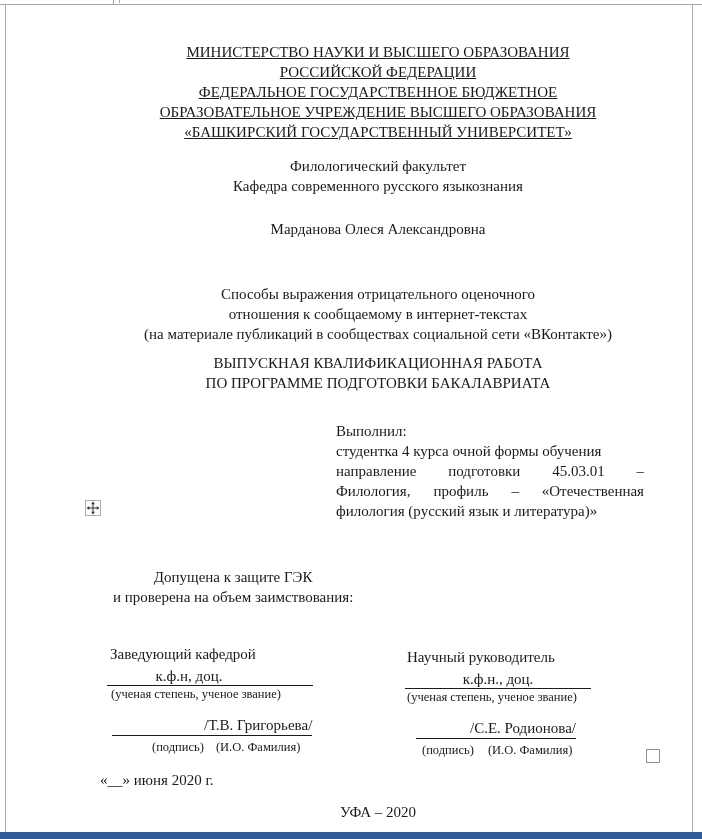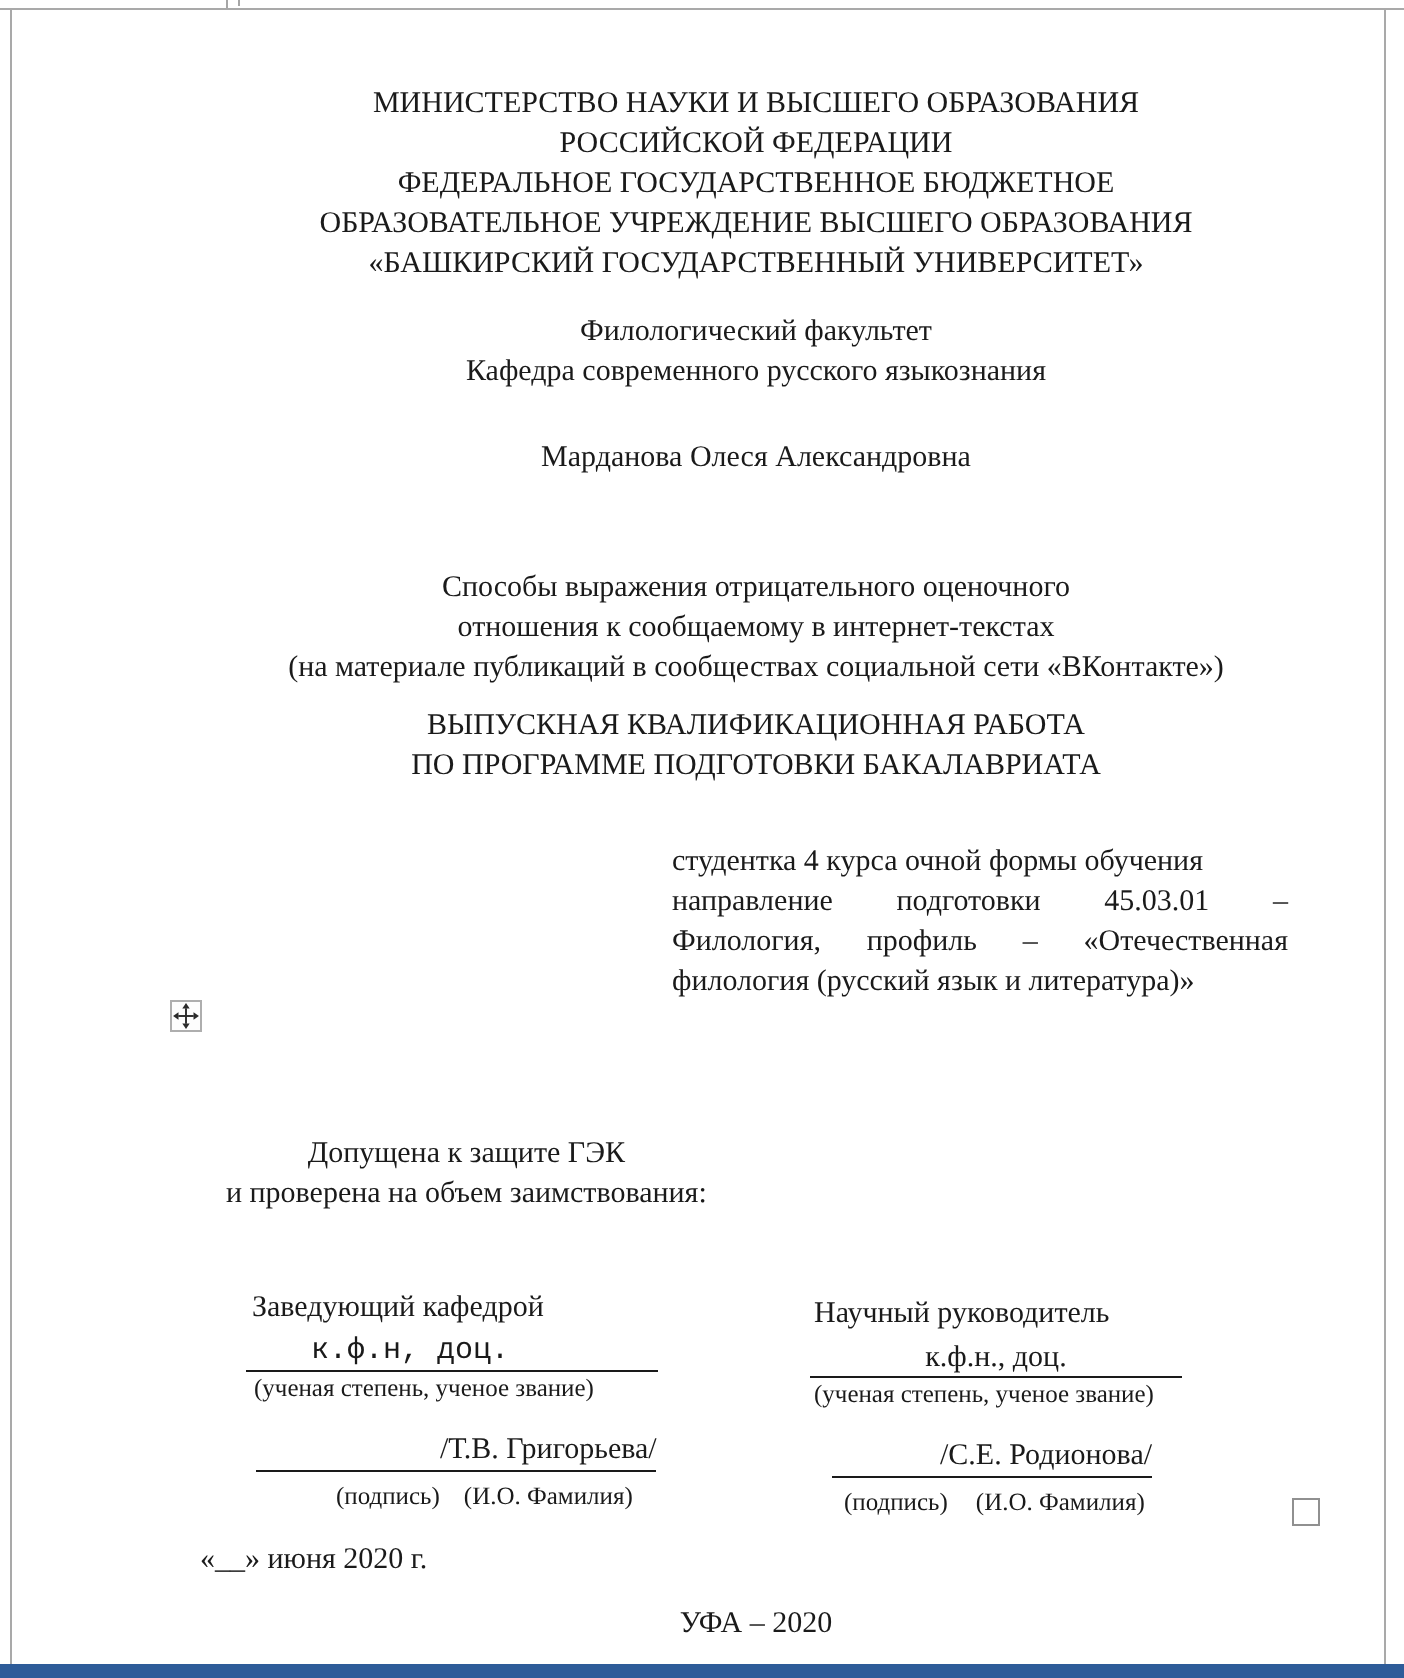--- a/index.html
+++ b/index.html
@@ -20,44 +20,44 @@
 
   
   .artifact{position:absolute;left:110px;top:0;width:20px;height:6px;}
   .artifact i{position:absolute;top:0;width:1px;background:#a6a6a6;display:block;}
   .artifact i.t1{left:3px;height:4px;}
   .artifact i.t2{left:9px;height:3px;}
 
   .txt{font-size:15px;line-height:20px;white-space:nowrap;}
   .center-block{position:absolute;left:54px;width:648px;text-align:center;}
 
-  .ministry{top:42px;}
+  .ministry{top:42px;text-decoration:underline;}
   .faculty-block{top:156px;}
   .author-block{top:219px;}
   .title-block{top:284px;}
   .worktype-block{top:353px;}
 
   .performer{position:absolute;left:336px;top:421px;width:308px;text-align:left;}
   .performer .jline{display:flex;justify-content:space-between;}
 
   .move-handle{position:absolute;left:85px;top:500px;width:16px;height:16px;background:#fdfdfd;
                border:1px solid #aeaeae;box-sizing:border-box;cursor:move;}
   .move-handle svg{display:block;width:14px;height:14px;margin:0;}
 
   .admission{position:absolute;left:113px;top:567px;text-align:center;}
 
   .signer{position:absolute;text-align:left;}
-  .signer-left{left:107px;top:644px;width:206px;margin-left:16px;}
+  .signer-left{left:107px;top:644px;width:206px;}
   .signer-right{left:405px;top:647px;width:186px;}
   .signer .role{font-size:15px;line-height:20px;white-space:nowrap;}
   .signer-left .role{padding-left:3px;}
   .signer-right .role{padding-left:2px;}
   .degree-row{font-size:15px;line-height:18px;margin-top:3px;border-bottom:1px solid #1a1a1a;
               text-align:center;white-space:nowrap;}
-  .signer-left .degree-row{padding-right:42px;font-family:Liberation Mono, monospace;}
+  .signer-left .degree-row{padding-right:42px;}
   .cap-row{font-size:12.5px;line-height:16px;white-space:nowrap;}
   .signer-left .cap-row{padding-left:4px;}
   .signer-right .cap-row{padding-left:2px;}
   .sigrow{display:inline-flex;align-items:flex-end;border-bottom:1px solid #1a1a1a;
           font-size:15px;line-height:19px;white-space:nowrap;margin-top:14px;}
   .signer-left .sigrow{margin-left:5px;text-align:right;}
   .signer-right .sigrow{margin-left:11px;}
   .sigrow .blank{display:inline-block;height:14px;}
   .signer-left .blank{width:92px;}
   .signer-right .blank{width:54px;}
@@ -105,20 +105,21 @@
     <div>отношения к сообщаемому в интернет-текстах</div>
     <div>(на материале публикаций в сообществах социальной сети «ВКонтакте»)</div>
   </div>
 
   <div class="center-block worktype-block txt">
     <div>ВЫПУСКНАЯ КВАЛИФИКАЦИОННАЯ РАБОТА</div>
     <div>ПО ПРОГРАММЕ ПОДГОТОВКИ БАКАЛАВРИАТА</div>
   </div>
 
   <div class="performer txt">
+    <div>Выполнил:</div>
     <div>студентка 4 курса очной формы обучения</div>
     <div class="jline">
         <span>направление</span>
         <span>подготовки</span>
         <span>45.03.01</span>
         <span>–</span>
       </div>
     <div class="jline">
         <span>Филология,</span>
         <span>профиль</span>

